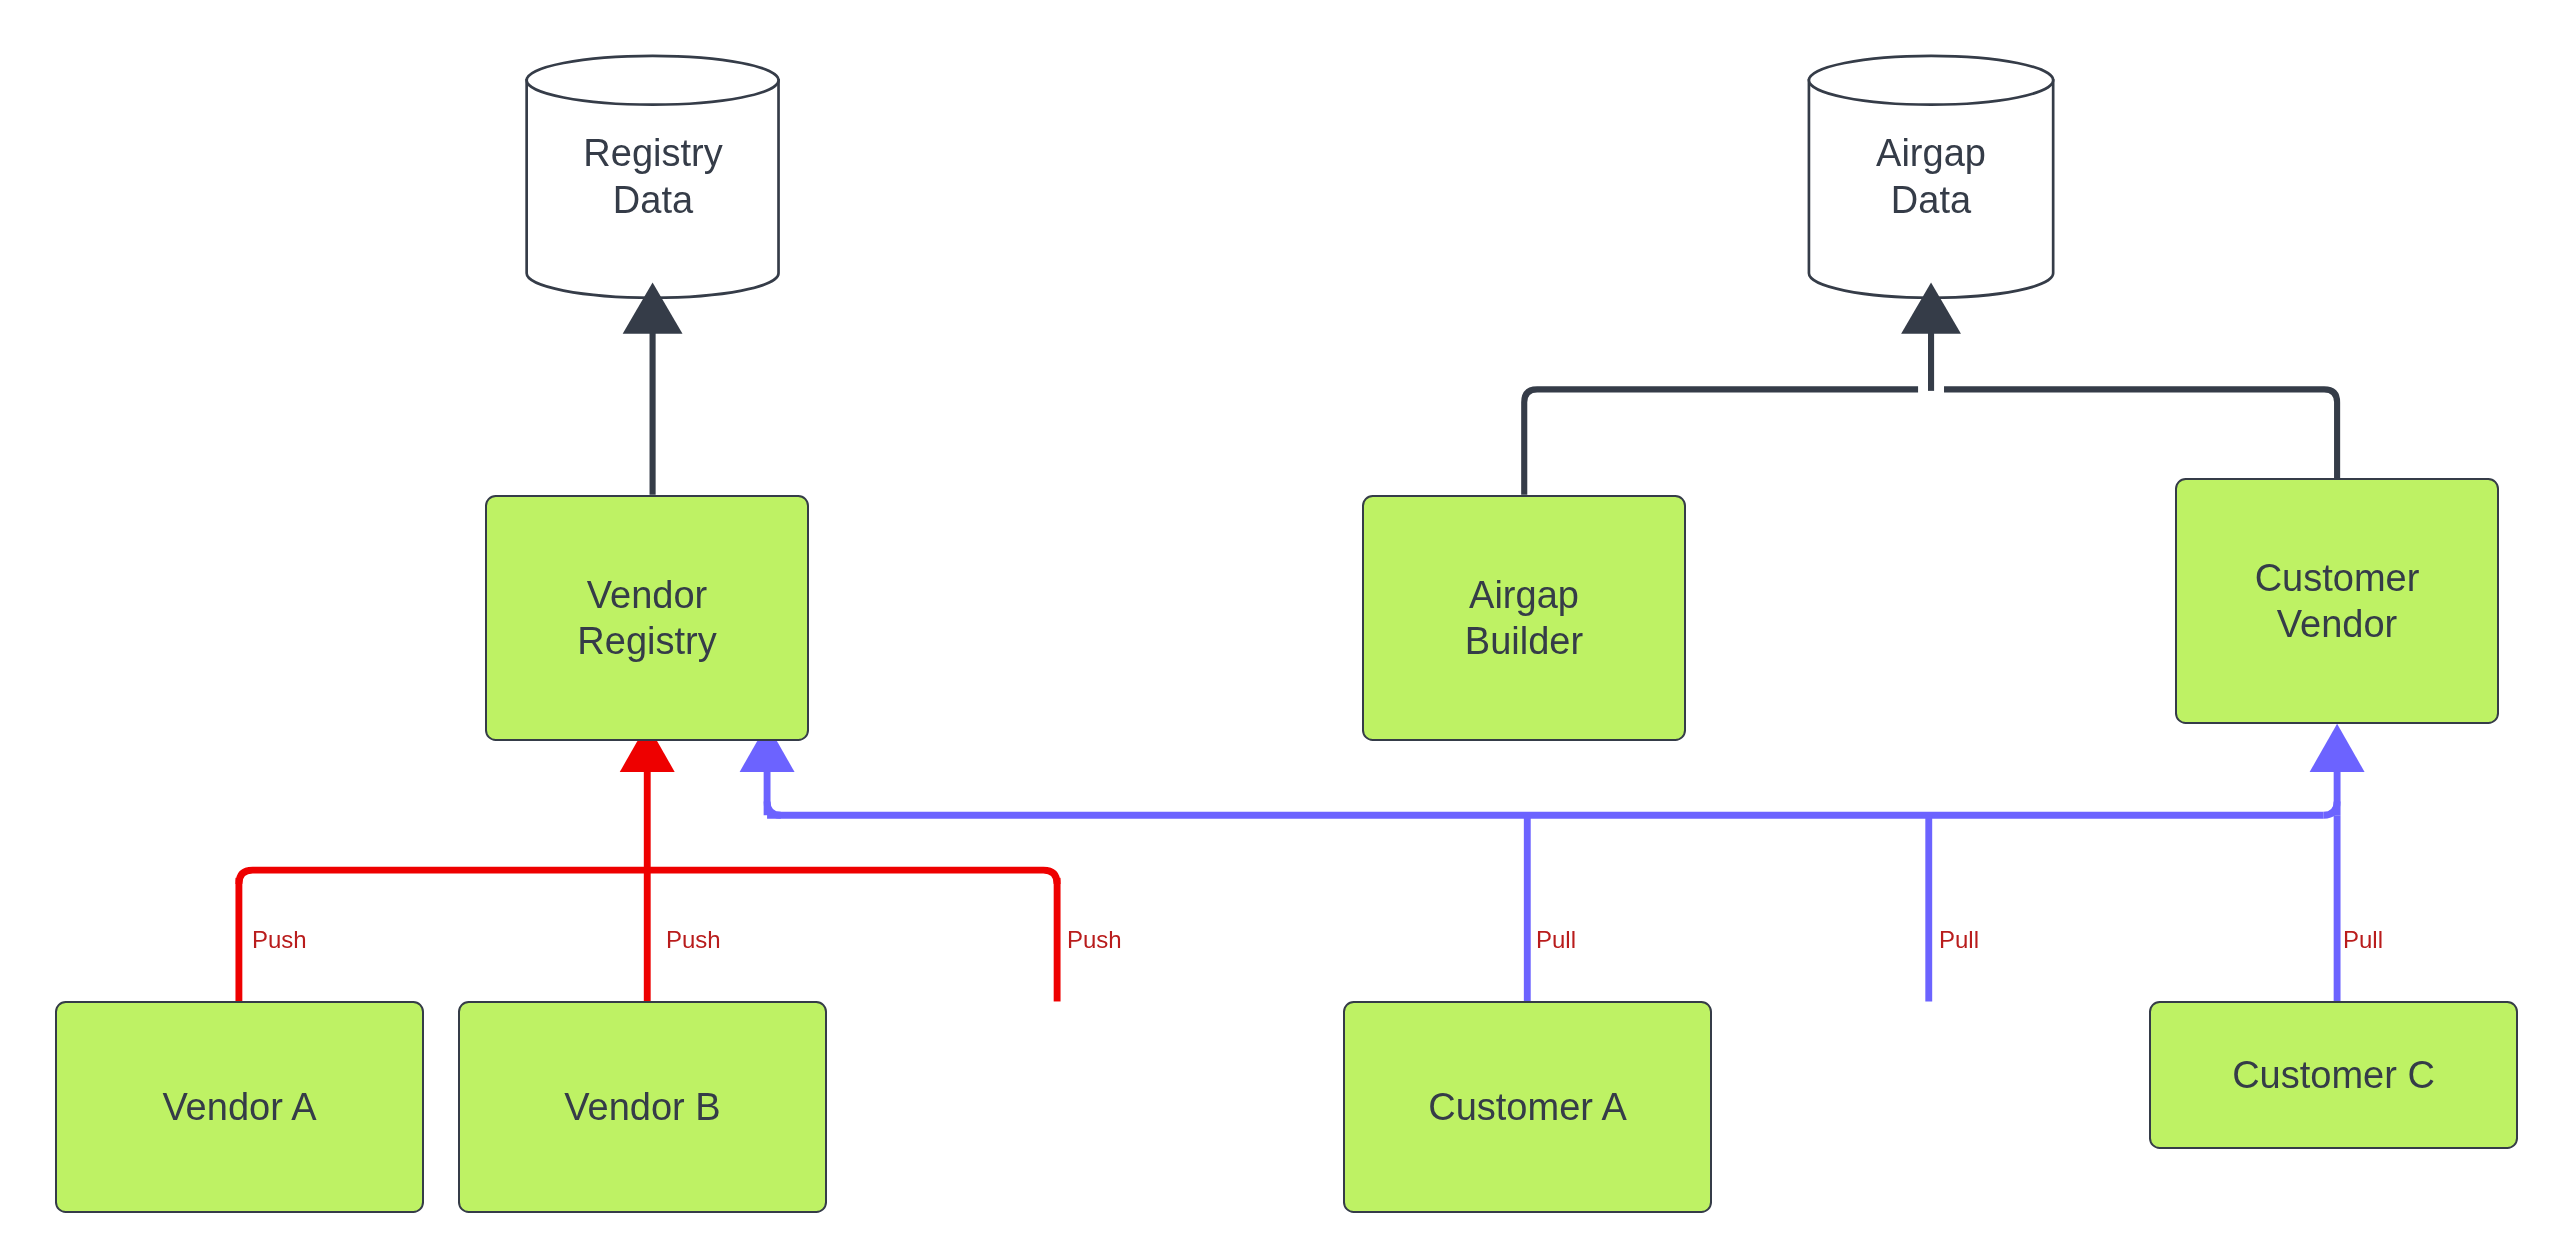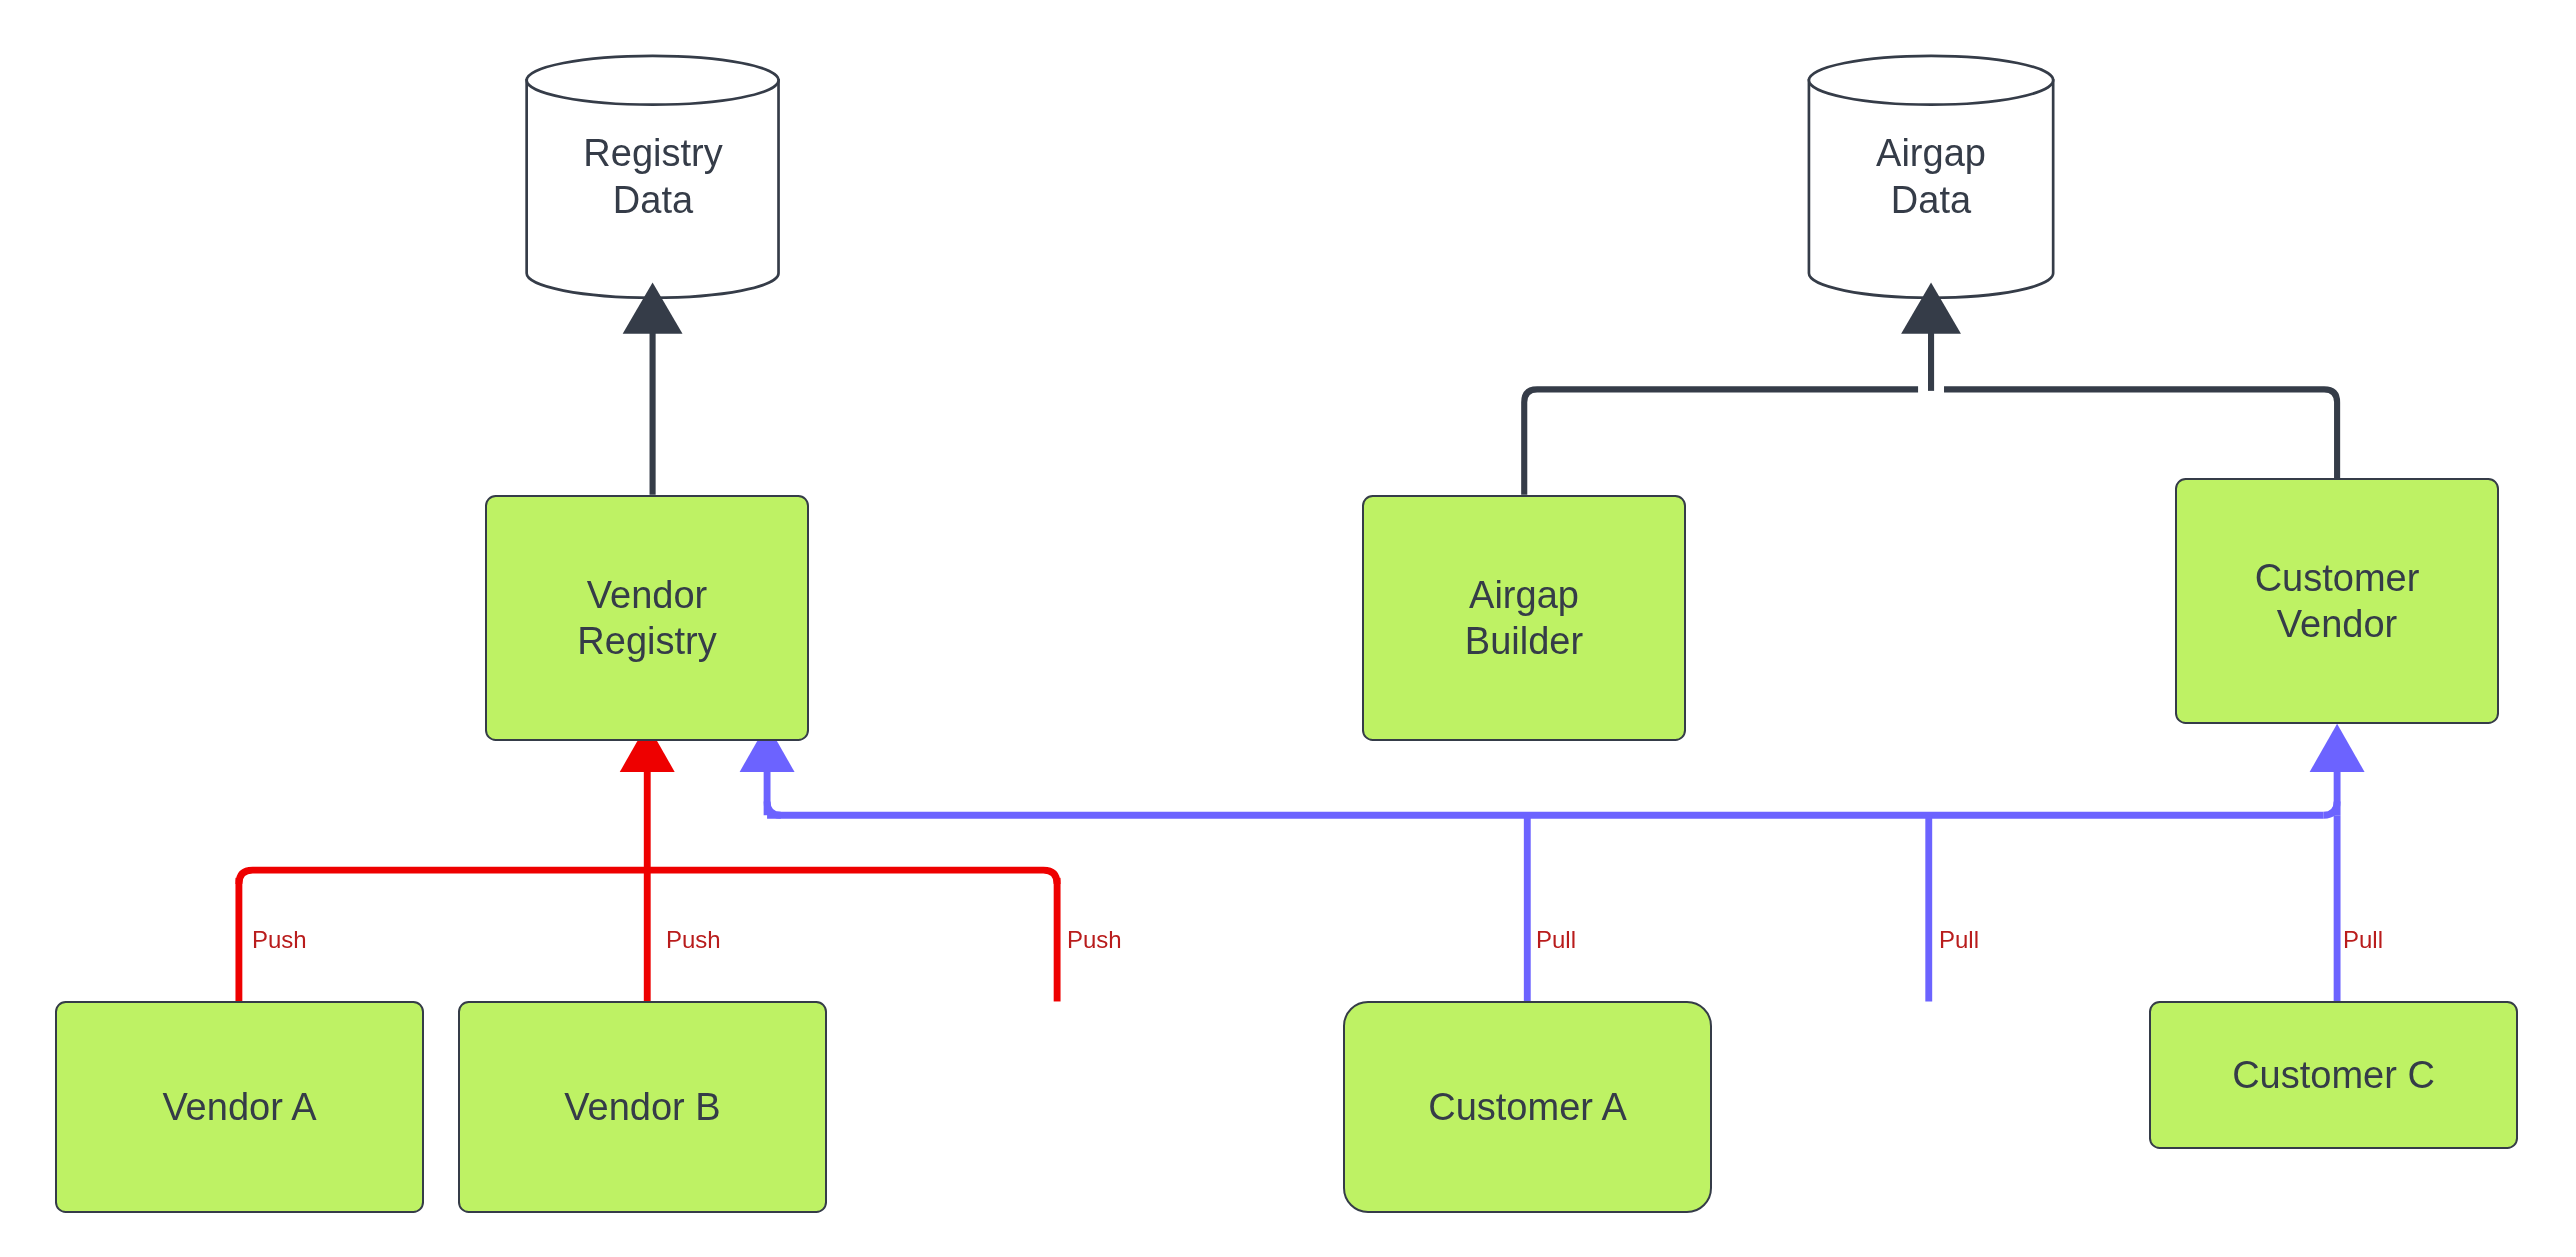--- a/index.html
+++ b/index.html
@@ -104,21 +104,21 @@
       <div>Vendor</div>
     </div>
   </div>
 
   <div class="node boxnode" style="left:55px;top:1001px;width:369px;height:212px;">
     <span>Vendor A</span>
   </div>
   <div class="node boxnode" style="left:458px;top:1001px;width:369px;height:212px;">
     <span>Vendor B</span>
   </div>
-  <div class="node boxnode" style="left:1343px;top:1001px;width:369px;height:212px;border-radius:25px;">
+  <div class="node boxnode" style="left:1343px;top:1001px;width:369px;height:212px;">
     <span>Customer A</span>
   </div>
   <div class="node boxnode" style="left:2149px;top:1001px;width:369px;height:148px;">
     <span>Customer C</span>
   </div>
 
   <div class="edgelabel" style="left:252px;top:928px;">
     <span>Push</span>
   </div>
   <div class="edgelabel" style="left:666px;top:928px;">

